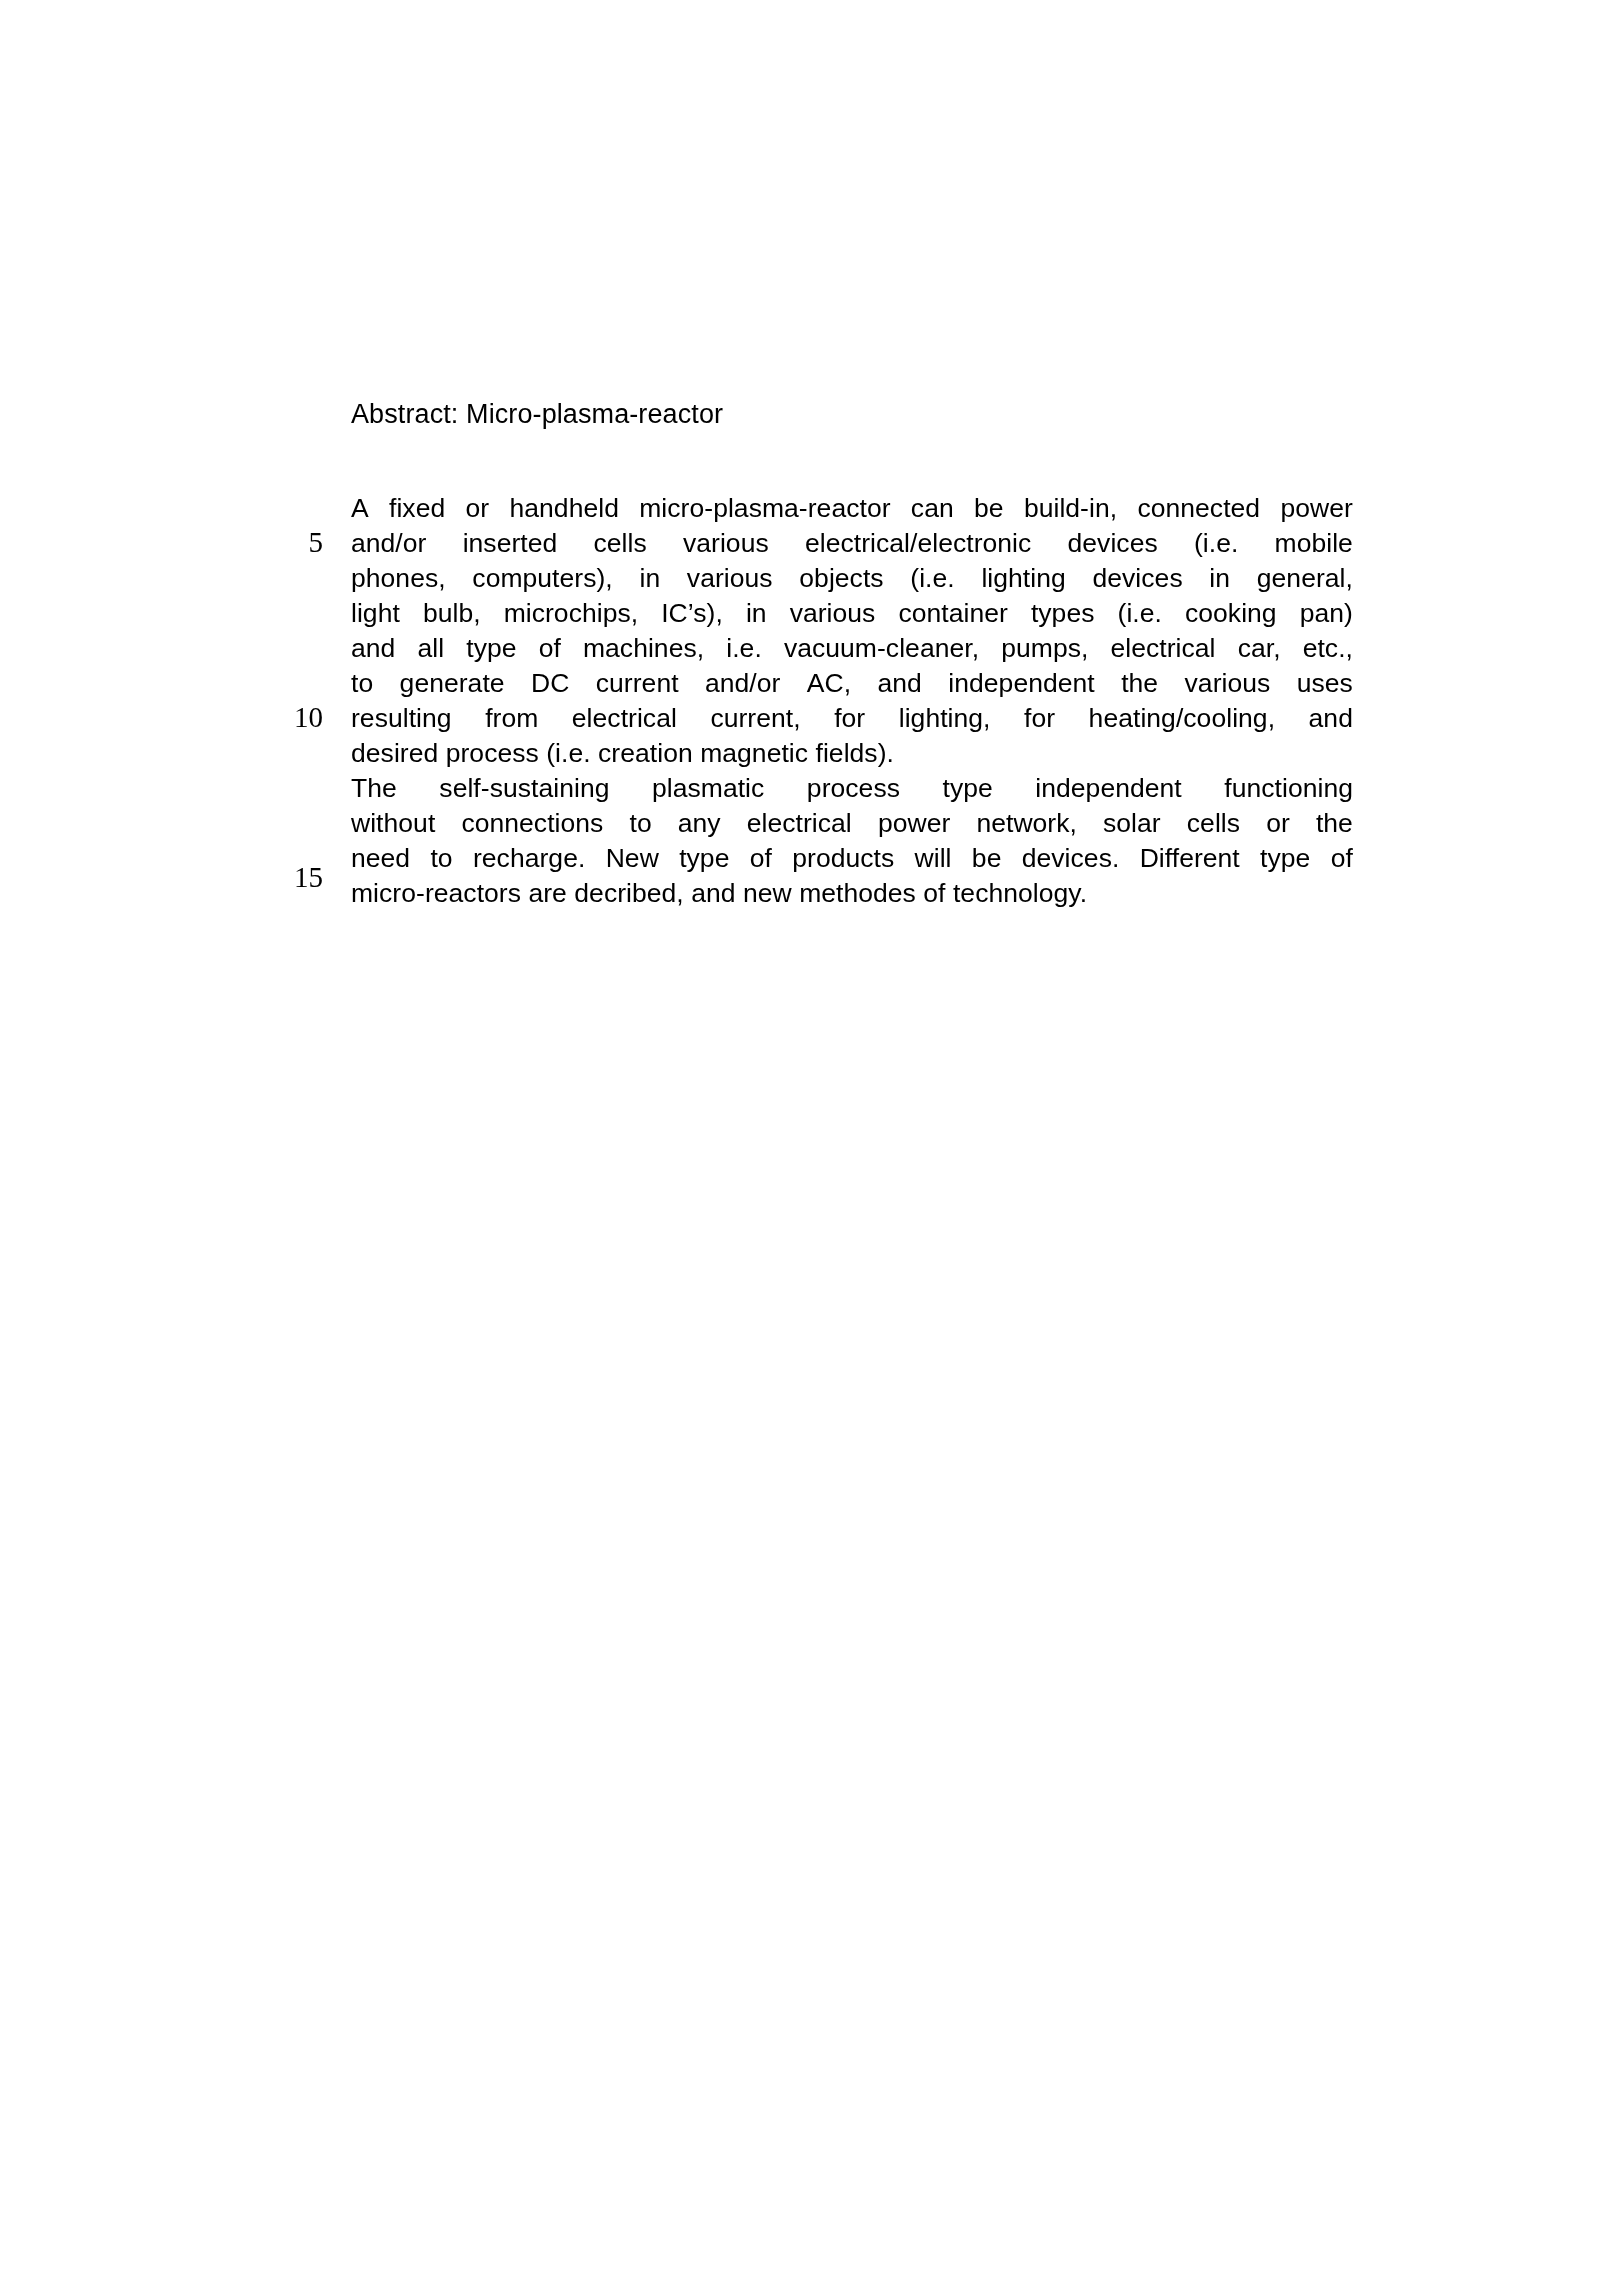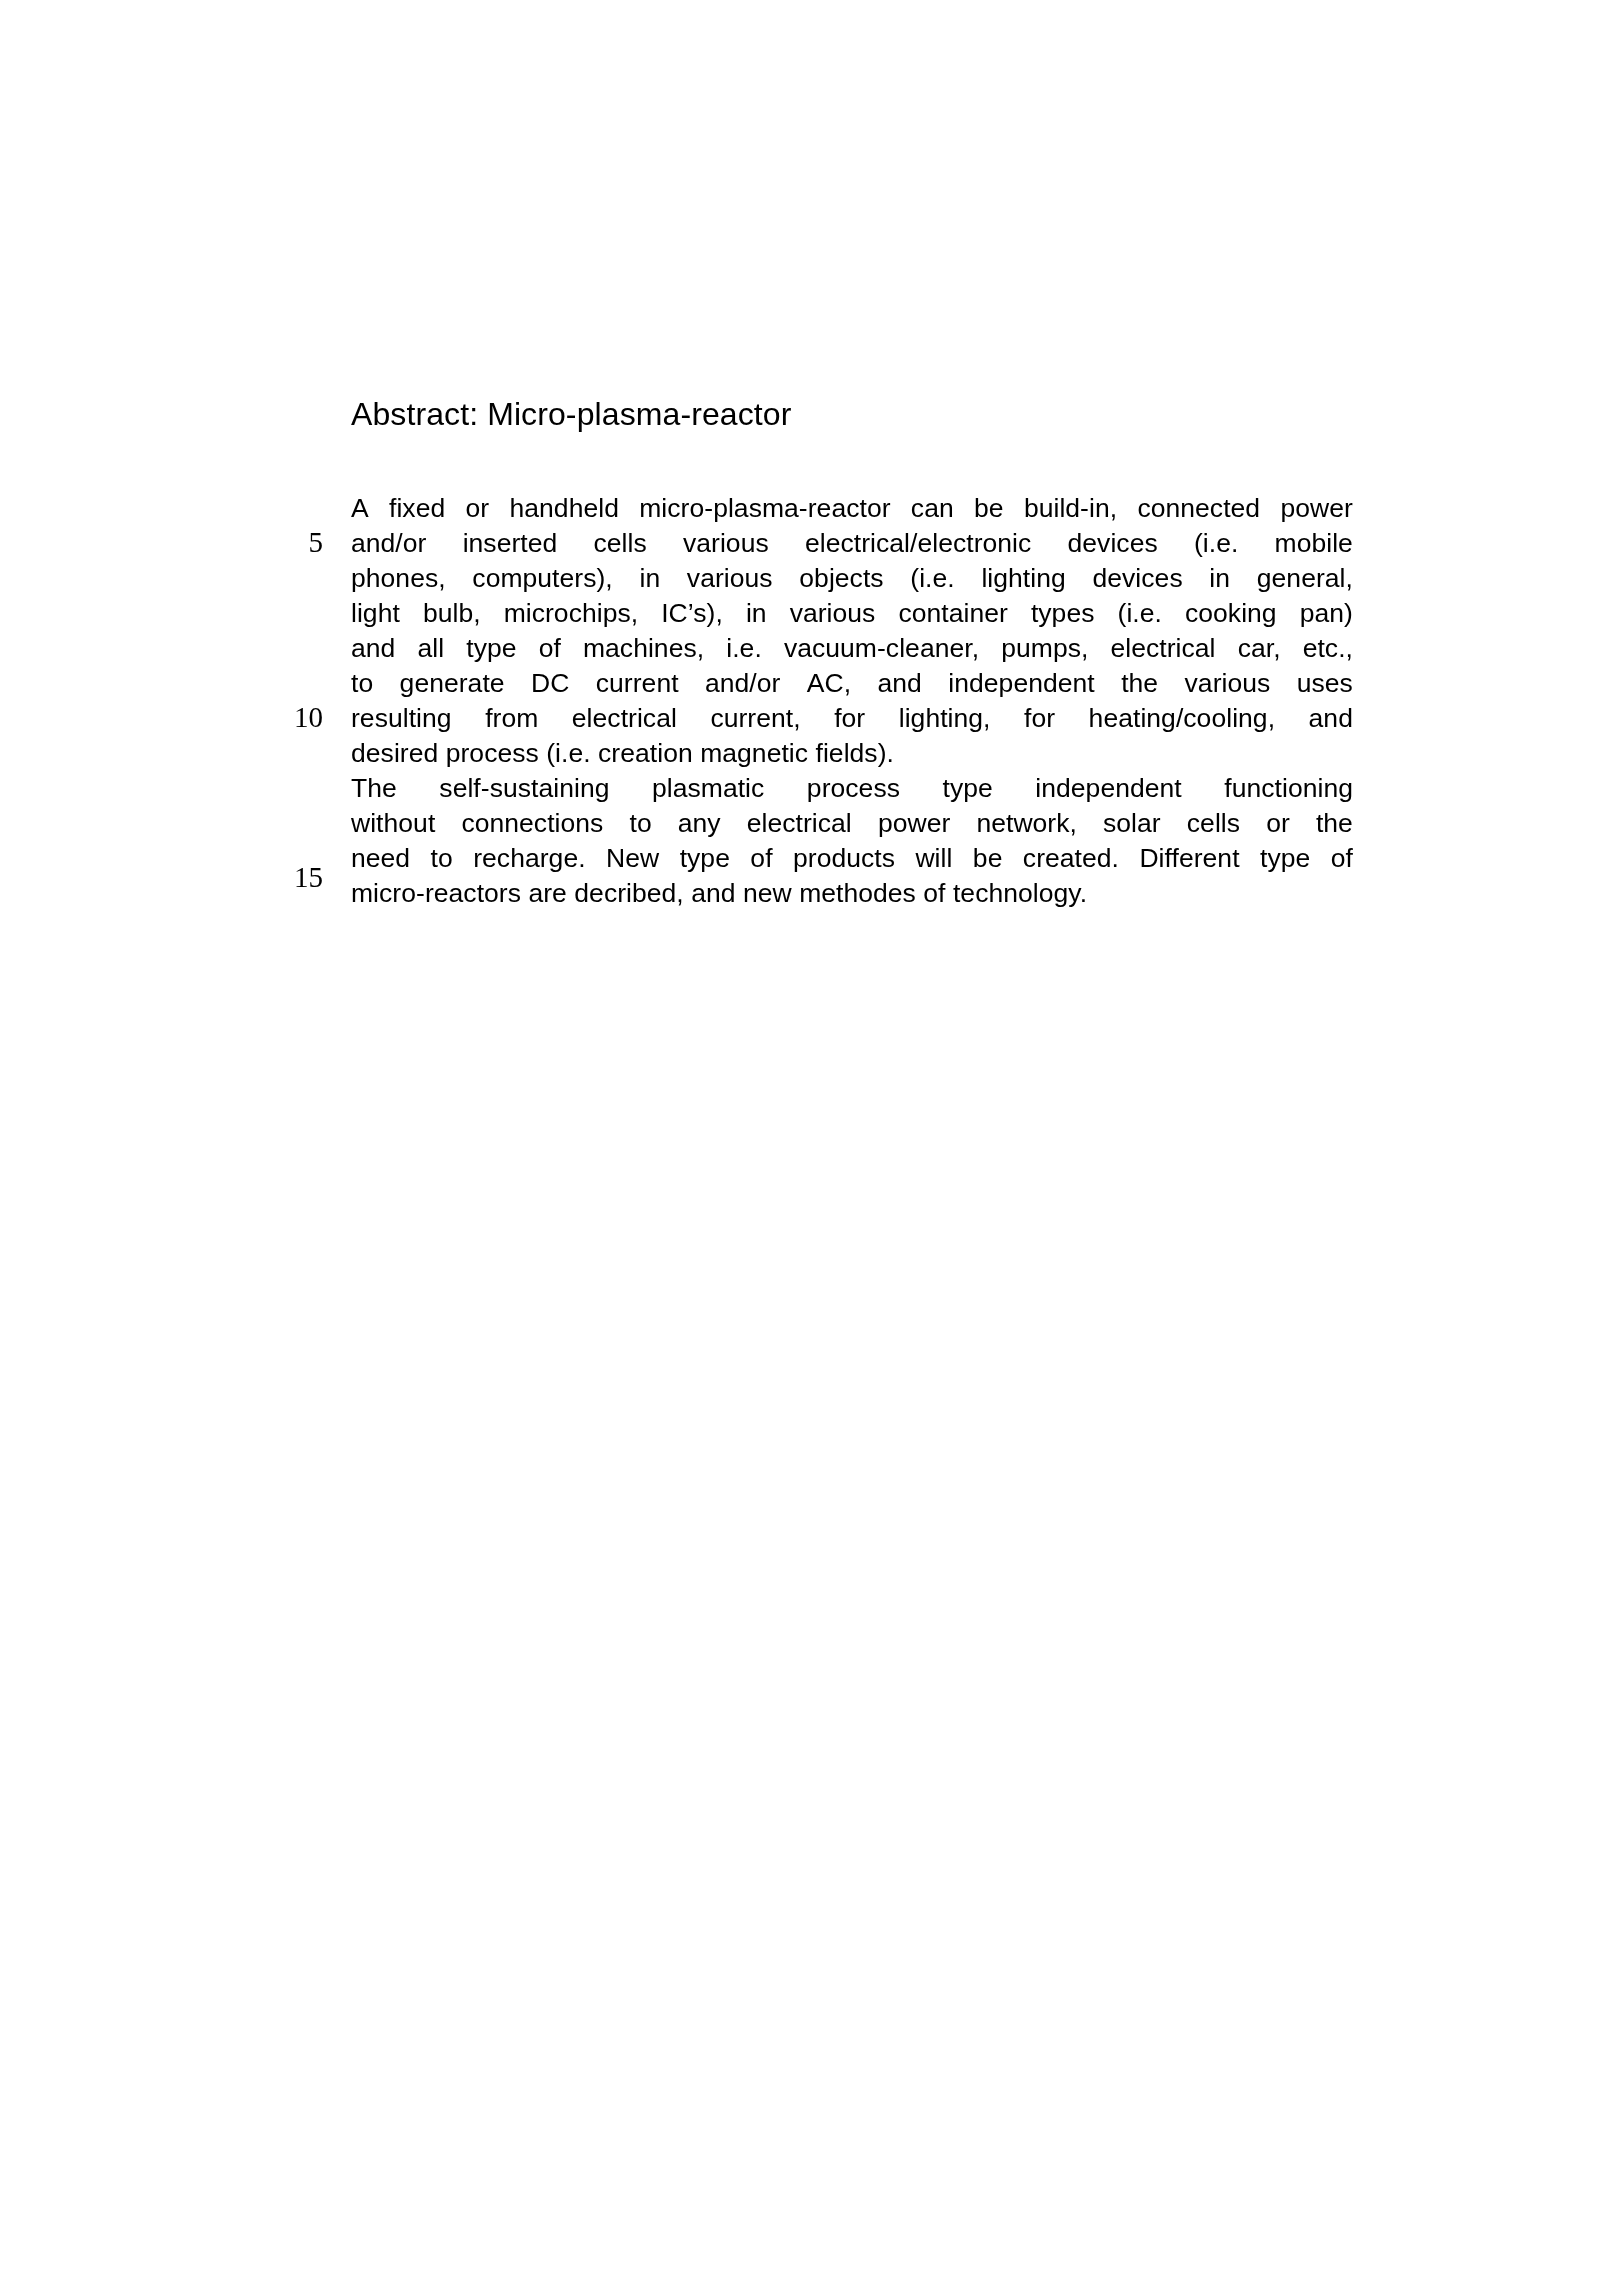--- a/index.html
+++ b/index.html
@@ -27,21 +27,21 @@
 
   
   .content {
     position: absolute;
     left: 351px;
     top: 397px;
     width: 1002px;
   }
 
   .doc-title {
-    font-size: 32px;
+    font-size: 27px;
     line-height: 35px;
     letter-spacing: 0.1px;
     white-space: nowrap;
   }
 
   .title-gap {
     height: 59px;
   }
 
   .para {
@@ -110,19 +110,19 @@
       <span class="line just"><span class="w">light</span><span class="w">bulb,</span><span class="w">microchips,</span><span class="w">IC’s),</span><span class="w">in</span><span class="w">various</span><span class="w">container</span><span class="w">types</span><span class="w">(i.e.</span><span class="w">cooking</span><span class="w">pan)</span></span>
       <span class="line just"><span class="w">and</span><span class="w">all</span><span class="w">type</span><span class="w">of</span><span class="w">machines,</span><span class="w">i.e.</span><span class="w">vacuum-cleaner,</span><span class="w">pumps,</span><span class="w">electrical</span><span class="w">car,</span><span class="w">etc.,</span></span>
       <span class="line just"><span class="w">to</span><span class="w">generate</span><span class="w">DC</span><span class="w">current</span><span class="w">and/or</span><span class="w">AC,</span><span class="w">and</span><span class="w">independent</span><span class="w">the</span><span class="w">various</span><span class="w">uses</span></span>
       <span class="line just"><span class="w">resulting</span><span class="w">from</span><span class="w">electrical</span><span class="w">current,</span><span class="w">for</span><span class="w">lighting,</span><span class="w">for</span><span class="w">heating/cooling,</span><span class="w">and</span></span>
       <span class="line">desired process (i.e. creation magnetic fields).</span>
     </div>
 
     <div class="para">
       <span class="line just"><span class="w">The</span><span class="w">self-sustaining</span><span class="w">plasmatic</span><span class="w">process</span><span class="w">type</span><span class="w">independent</span><span class="w">functioning</span></span>
       <span class="line just"><span class="w">without</span><span class="w">connections</span><span class="w">to</span><span class="w">any</span><span class="w">electrical</span><span class="w">power</span><span class="w">network,</span><span class="w">solar</span><span class="w">cells</span><span class="w">or</span><span class="w">the</span></span>
-      <span class="line just"><span class="w">need</span><span class="w">to</span><span class="w">recharge.</span><span class="w">New</span><span class="w">type</span><span class="w">of</span><span class="w">products</span><span class="w">will</span><span class="w">be</span><span class="w">created.</span><span class="w">Different</span><span class="w">type</span><span class="w">of</span></span>
+      <span class="line just"><span class="w">need</span><span class="w">to</span><span class="w">recharge.</span><span class="w">New</span><span class="w">type</span><span class="w">of</span><span class="w">products</span><span class="w">will</span><span class="w">be</span><span class="w">devices.</span><span class="w">Different</span><span class="w">type</span><span class="w">of</span></span>
       <span class="line">micro-reactors are decribed, and new methodes of technology.</span>
     </div>
 
   </div>
 </div>
 
 
 </body></html>

